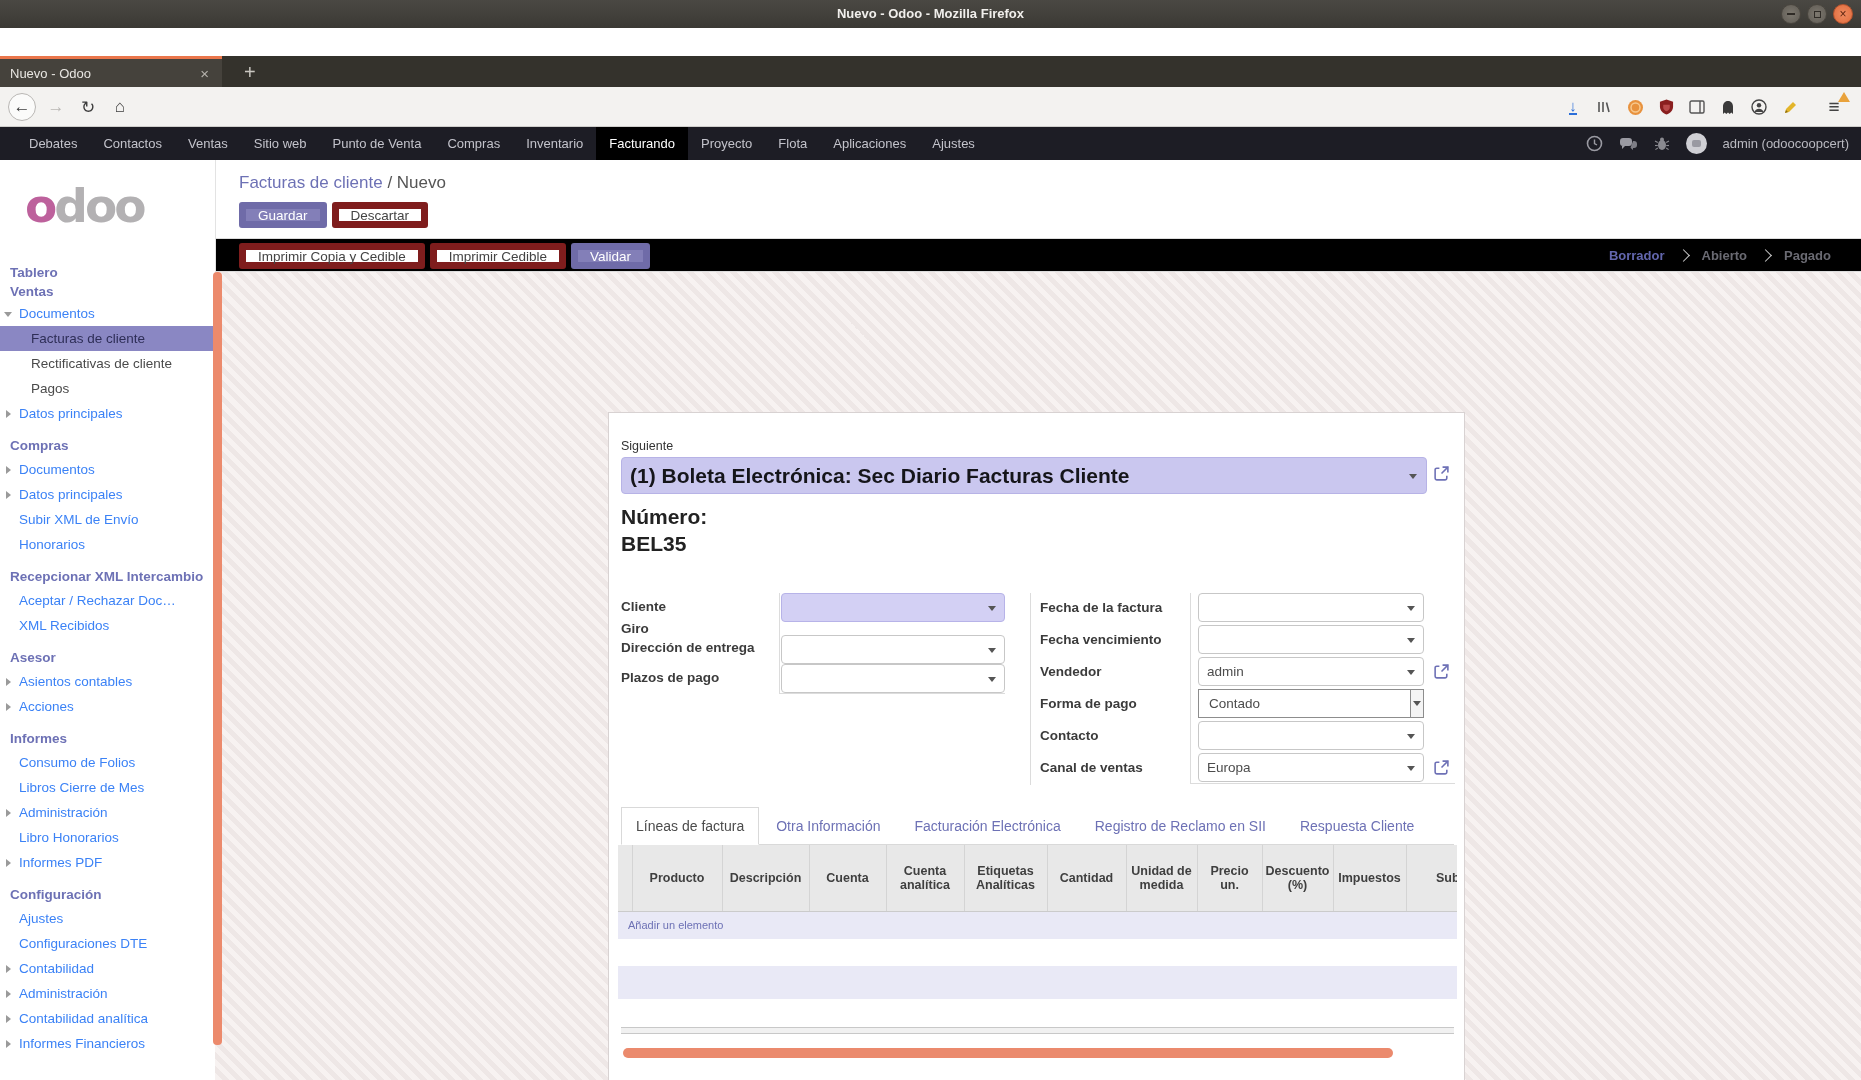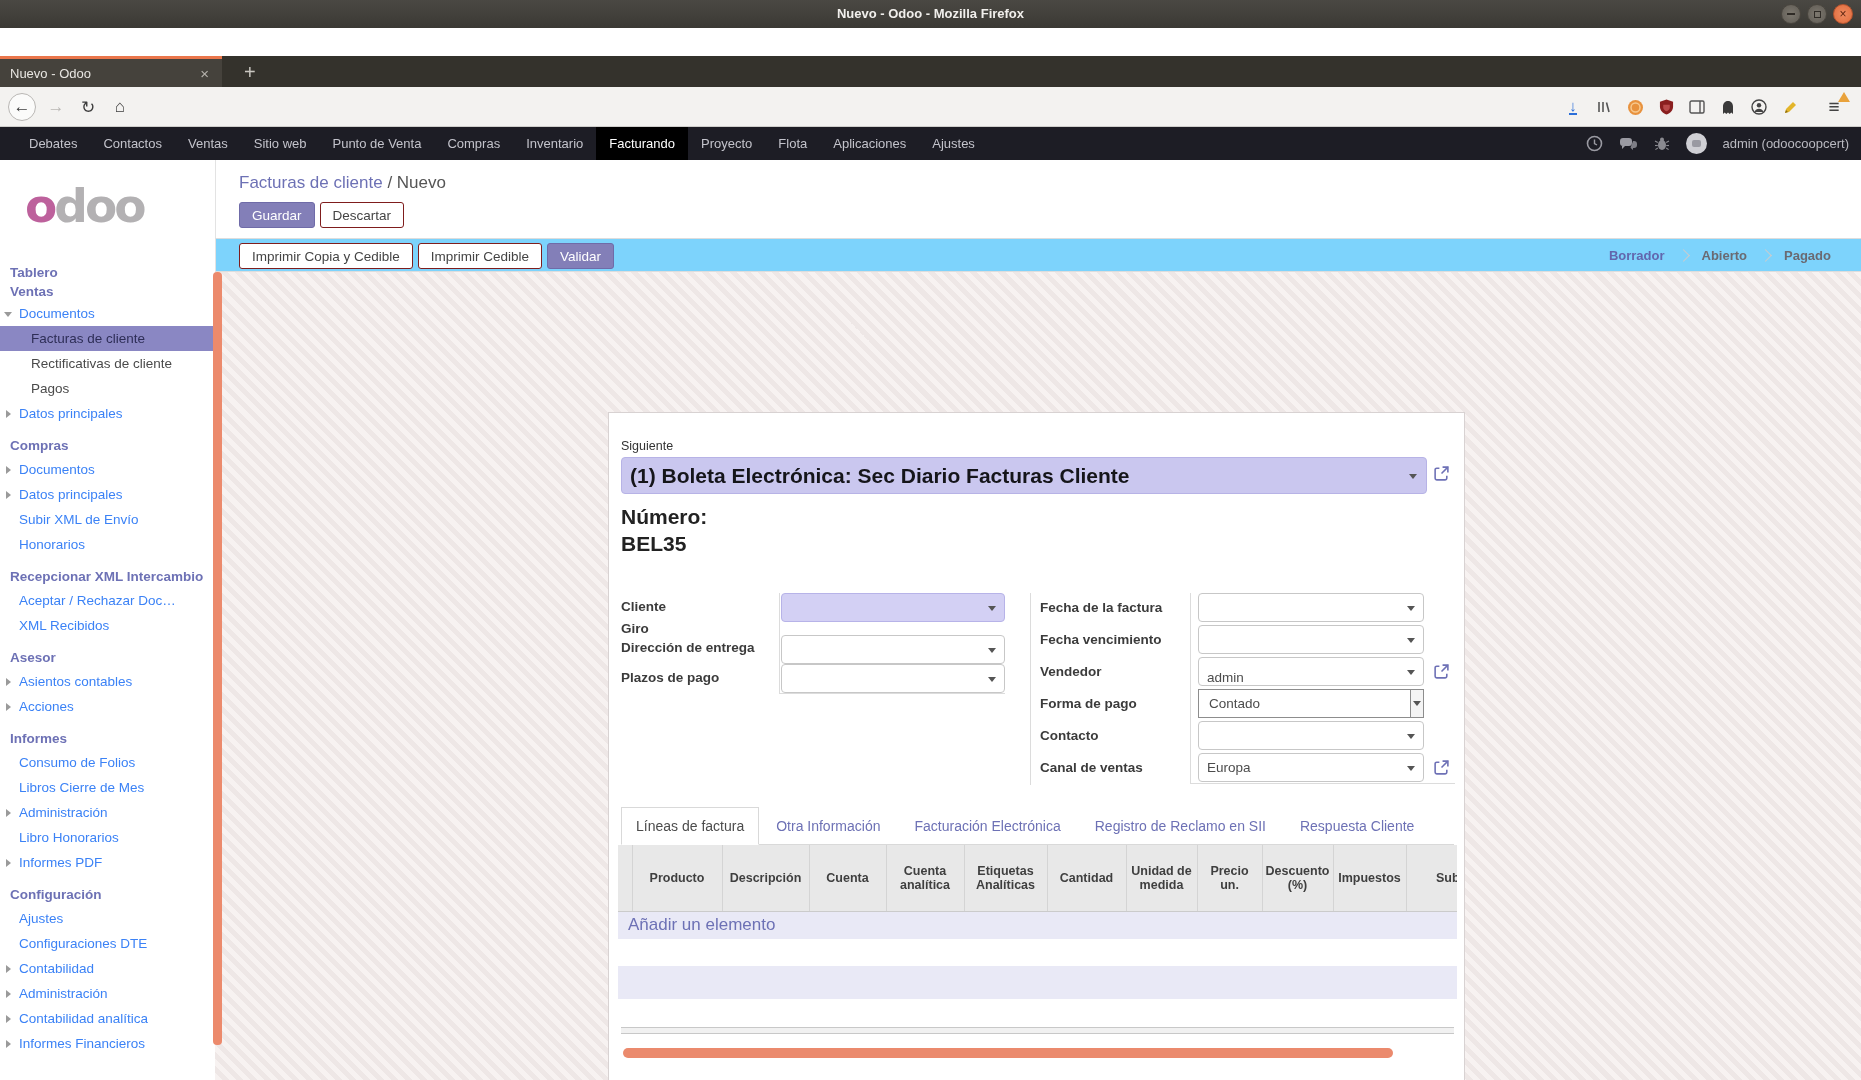--- a/index.html
+++ b/index.html
@@ -88,23 +88,23 @@
                     border-radius:4px; z-index:5; }
 
   
   .content { position:absolute; left:215px; top:160px; width:1646px; height:920px; }
   .crumb-zone { position:absolute; left:0; top:0; width:1646px; height:78px; background:#fff;
                 border-left:1px solid #e3e3e3; }
   .breadcrumb { position:absolute; left:23px; top:13px; font-size:17px; color:#555; }
   .breadcrumb .bc-link { color:#6d71b5; }
   .bc-buttons { position:absolute; left:23px; top:42px; display:flex; gap:5px; }
   .btn { height:26px; font-size:13.5px; border-radius:3px; padding:0 12px; display:flex; align-items:center;
-         background:#fff; border:1px solid #7f1d1d; color:#444; }
+         background:#fff; border:7px solid #7f1d1d; color:#444; }
   .btn.primary { background:#837fb8; border-color:#6f6ba8; color:#fff; }
-  .statusbar { position:absolute; left:0; top:78px; width:1646px; height:34px; background:#7dd3fc;
+  .statusbar { position:absolute; left:0; top:78px; width:1646px; height:34px; background:#000000;
                border-top:1px solid #ddd; border-bottom:1px solid #ddd; border-left:1px solid #e3e3e3; }
   .sb-buttons { position:absolute; left:23px; top:4px; display:flex; gap:5px; }
   .status-widget { position:absolute; right:30px; top:0; height:32px; display:flex; align-items:center; gap:14px; }
   .state { font-size:13px; font-weight:bold; color:#6a6a72; }
   .state.active { color:#6266ad; }
   .chev { width:9px; height:9px; border-top:1px solid #ccc; border-right:1px solid #ccc;
           transform:rotate(45deg); }
 
   .stripes { position:absolute; left:0; top:112px; width:1646px; height:808px;
              background:repeating-linear-gradient(45deg,#f7f2f1 0 5px,#eee7e6 5px 10px); }
@@ -142,21 +142,21 @@
   .ntab { font-size:14px; color:#6d71b5; line-height:36px; padding:0 17px; white-space:nowrap; }
   .ntab.active { color:#4c4c4c; background:#fff; border:1px solid #d9d9d9; border-bottom:1px solid #fff;
                  margin-bottom:-1px; padding:0 14px; }
 
   .table-wrap { position:absolute; left:9px; top:432px; width:839px; overflow:hidden; }
   .lines-table { width:898px; border-collapse:collapse; table-layout:fixed; }
   .lines-table th { background:#e8e8e8; border-right:1px solid #d4d4d4; border-bottom:1px solid #cbcbcb;
                     font-size:12.5px; font-weight:bold; color:#3f3f3f; text-align:center; height:66px;
                     padding:2px 3px; vertical-align:middle; }
   .add-row { width:898px; height:27px; background:#e9e9f6; display:flex; align-items:center; padding-left:10px; }
-  .add-link { font-size:17px; color:#6d71b5; }
+  .add-link { font-size:11px; color:#6d71b5; }
   .lav-row { position:absolute; left:9px; top:553px; width:839px; height:33px; background:#e9e9f6; }
   .hscroll-track { position:absolute; left:12px; top:614px; width:833px; height:7px; background:#f1f1f1;
                    border-top:1px solid #c8c8c8; border-bottom:1px solid #c8c8c8; }
   .hscroll-thumb { position:absolute; left:14px; top:635px; width:770px; height:10px; background:#eb8a6d;
                    border-radius:5px; }
 
   .totals { position:absolute; left:484px; top:662px; width:360px; }
   .trow { display:flex; justify-content:flex-end; align-items:center; line-height:22px; }
   .tlabel { font-size:13.5px; font-weight:bold; color:#3f3f3f; }
   .tval { width:48px; text-align:right; font-size:13.5px; color:#666; }
@@ -449,21 +449,21 @@
             <div class="m2o" style="left: 167px; top: 0px; width: 226px;">
               <span class="mval"></span>
               <span class="caret"></span>
             </div>
             <div class="flabel" style="left: 9px; top: 39px;">Fecha vencimiento</div>
             <div class="m2o" style="left: 167px; top: 32px; width: 226px;">
               <span class="mval"></span>
               <span class="caret"></span>
             </div>
             <div class="flabel" style="left: 9px; top: 71px;">Vendedor</div>
-            <div class="m2o" style="left: 167px; top: 64px; width: 226px; align-items: flex-end;">
+            <div class="m2o" style="left: 167px; top: 64px; width: 226px;">
               <span class="mval">admin</span>
               <span class="caret"></span>
             </div>
             <span class="ext-link" style="left: 402px; top: 70px;">
               <svg width="17" height="17" viewBox="0 0 16 16">
                 <path d="M6 3H3.5C2.7 3 2 3.7 2 4.5v8C2 13.3 2.7 14 3.5 14h8c.8 0 1.5-.7 1.5-1.5V10" fill="none" stroke="#6e71b6" stroke-width="1.5"></path>
                 <path d="M9 2h5v5" fill="none" stroke="#6e71b6" stroke-width="1.5"></path>
                 <line x1="14" y1="2" x2="8" y2="8" stroke="#6e71b6" stroke-width="1.5"></line>
               </svg>
             </span>

